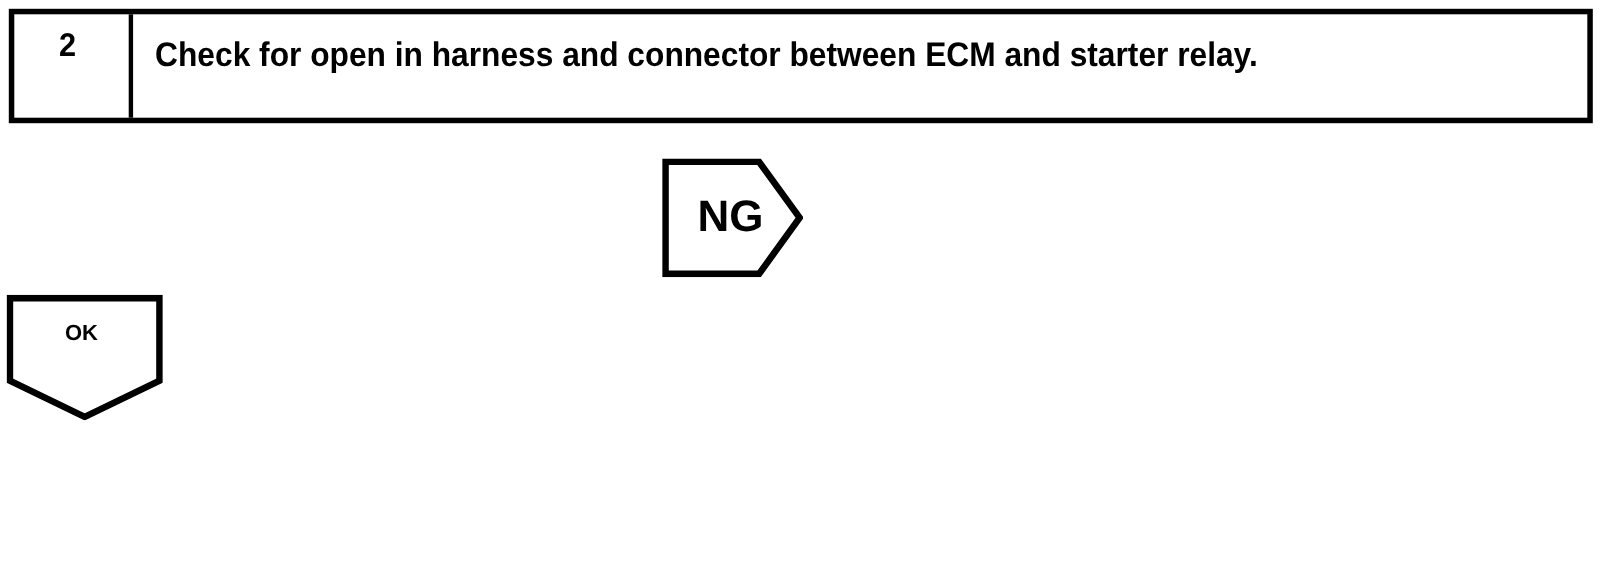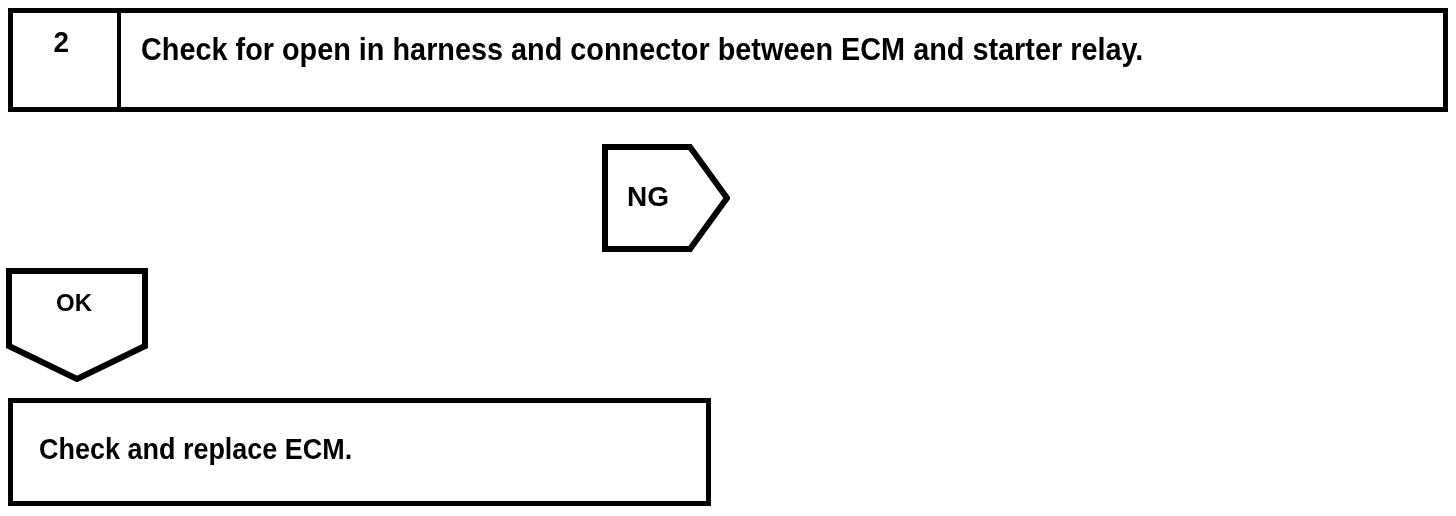--- a/index.html
+++ b/index.html
@@ -72,22 +72,22 @@
     top: 144px;
     width: 128px;
     height: 108px;
   }
   .ng-arrow svg { display: block; }
   .ng-label {
     position: absolute;
     left: 602px;
     top: 182px;
     width: 92px;
-    text-align: center;
-    font-size: 28px;
+    text-align: right;
+    font-size: 40px;
     line-height: 30px;
     transform: none;
   }
 
   
   .result-box {
     position: absolute;
     border: 5px solid #000000;
     box-sizing: border-box;
     background: #ffffff;
@@ -127,21 +127,21 @@
     width: 142px;
     height: 114px;
   }
   .ok-arrow svg { display: block; }
   .ok-label {
     position: absolute;
     left: 6px;
     top: 288px;
     width: 136px;
     text-align: center;
-    font-size: 24px;
+    font-size: 20px;
     line-height: 30px;
     transform: none;
   }
 </style>
 </head>
 <body>
 
 <div id="page">
 
   <div class="step-row">
@@ -159,17 +159,14 @@
   <div class="ng-label mtext">NG</div>
 
 
   <div class="ok-arrow">
     <svg width="142" height="114" viewBox="0 0 142 114" xmlns="http://www.w3.org/2000/svg">
       <polygon points="3,3 139,3 139,78 71,111 3,78" fill="#ffffff" stroke="#000000" stroke-width="6" stroke-linejoin="miter"></polygon>
     </svg>
   </div>
   <div class="ok-label mtext">OK</div>
 
-  <div class="result-box box-ecm">
-    <div class="box-text mtext">Check and replace ECM.</div>
-  </div>
 
 </div>
 
 </body></html>

